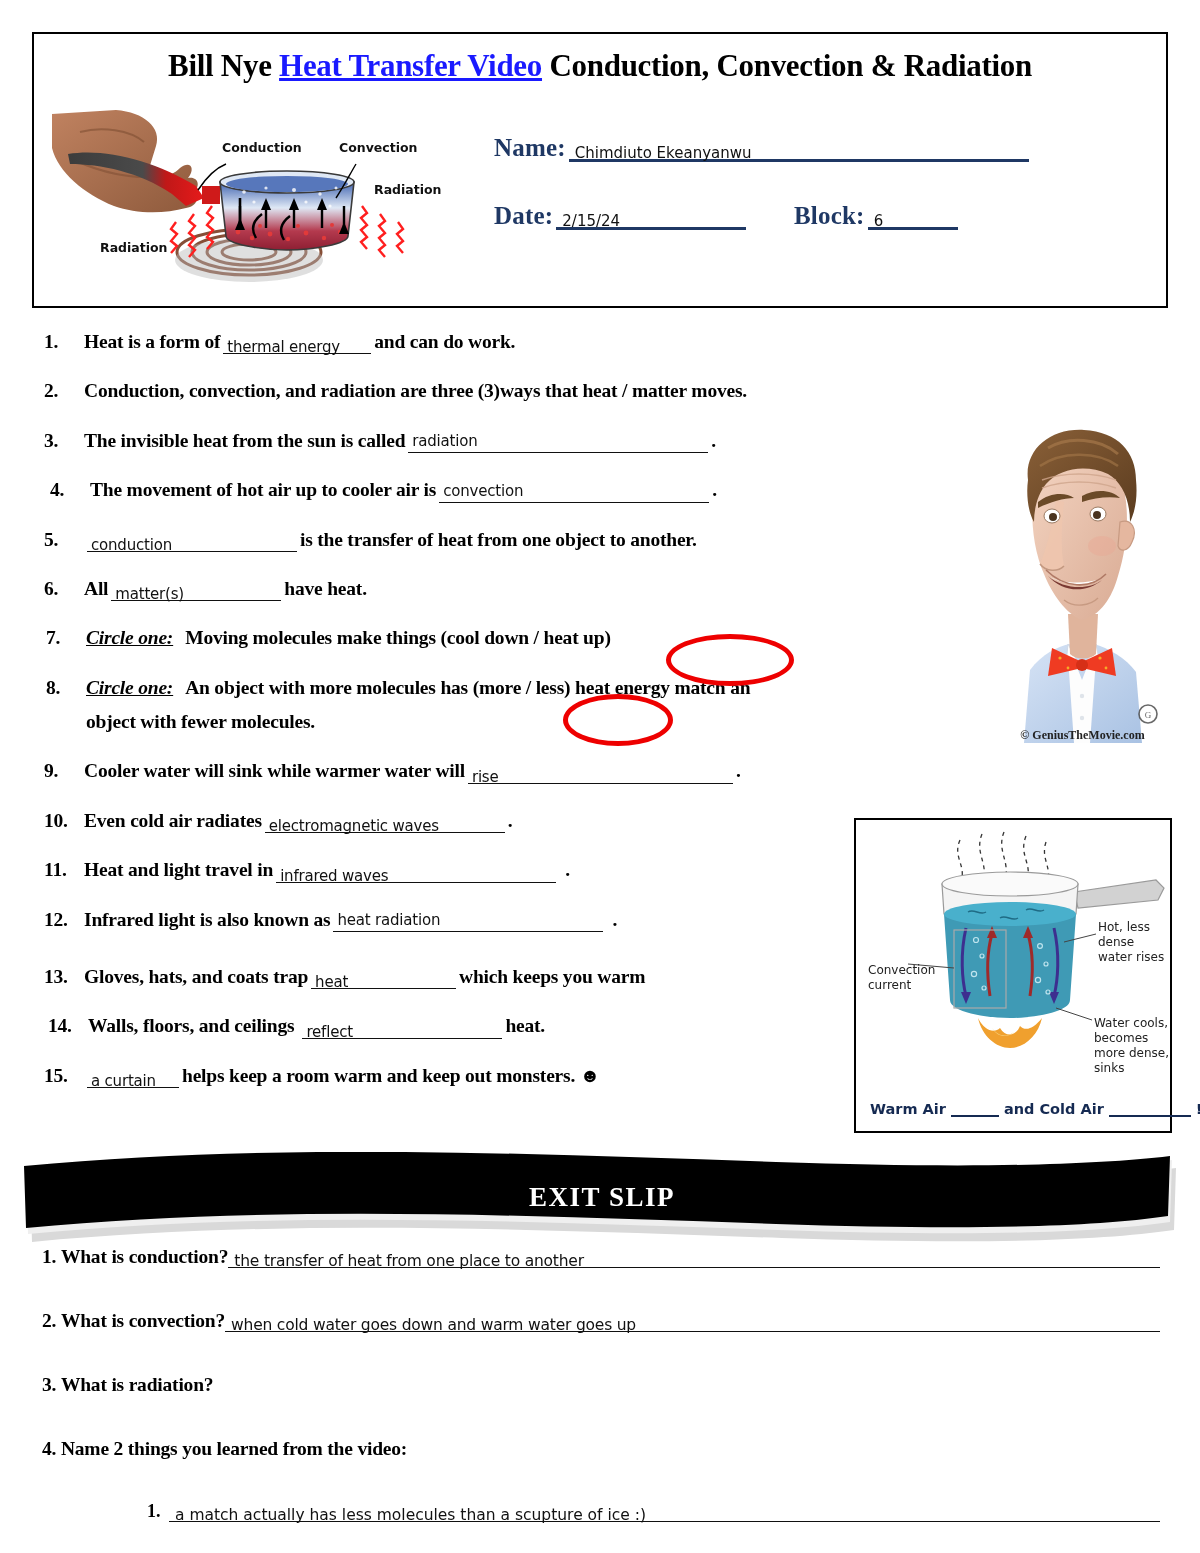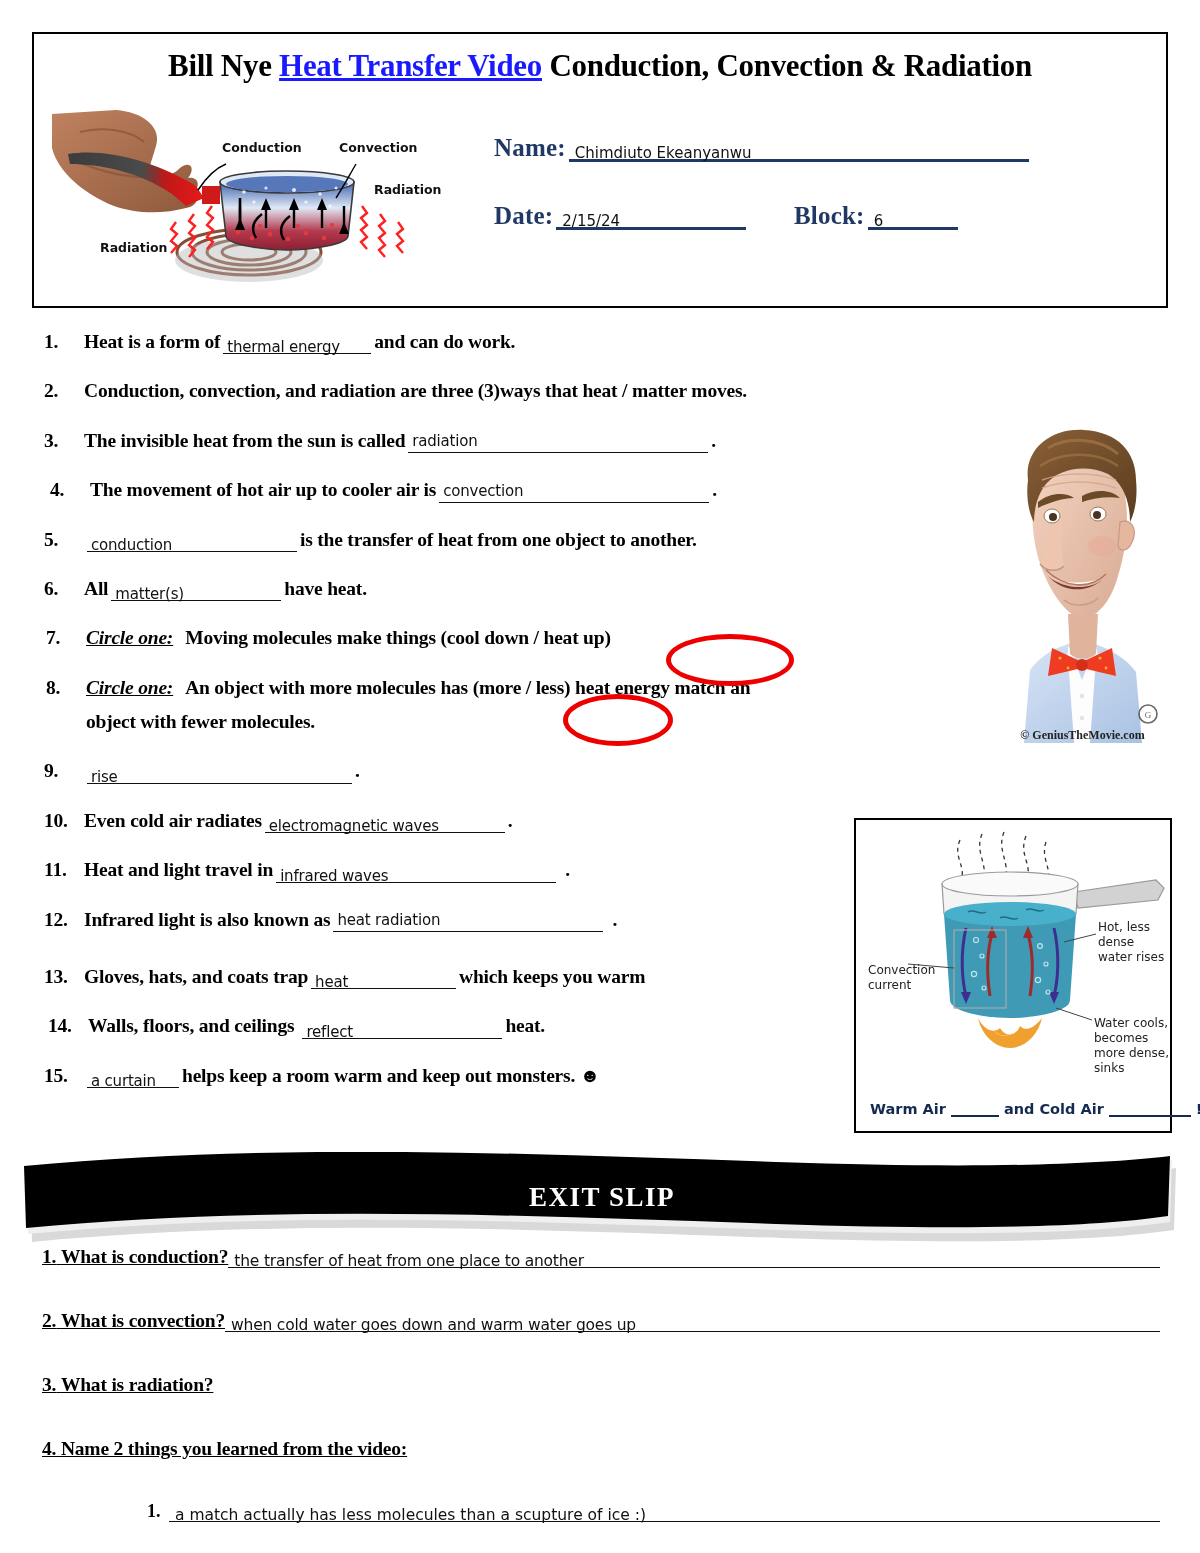--- a/index.html
+++ b/index.html
@@ -108,21 +108,21 @@
     font-size:27px;color:#fff;letter-spacing:1.5px;
   }
 
   
   .eslist{position:absolute;left:42px;top:1246px;width:1118px;}
   .eq{
     display:flex;align-items:flex-end;
     font-family:"Liberation Serif",serif;font-weight:bold;font-size:19.5px;
     letter-spacing:-0.2px;
   }
-  .eq .lab{white-space:nowrap;text-decoration:underline;}
+  .eq .lab{white-space:nowrap;}
   .eq .line{
     flex:1;border-bottom:1.6px solid #111;height:21px;
     display:flex;align-items:flex-end;
   }
   .eq .line .ans{
     font-family:"DejaVu Sans",sans-serif;font-weight:normal;font-size:15.5px;
     color:#111;white-space:nowrap;padding:0 6px;line-height:1;position:relative;top:2px;
   }
   .sub{display:flex;align-items:flex-end;margin-left:105px;}
   .sub .snum{
@@ -325,20 +325,21 @@
       <span class="num">8.</span>
       <span class="qtxt ital">Circle one:</span>
       <span class="qtxt" style="padding-left:12px">An object with more molecules has (more / less) heat energy match an</span>
     </div>
     <div class="q" style="margin-bottom:25px;padding-left:42px">
       <span class="qtxt">object with fewer molecules.</span>
     </div>
 
     <div class="q" style="margin-bottom:25px">
       <span class="num">9.</span>
+      <span class="qtxt">Cooler water will sink while warmer water will</span>
       <span class="blank" style="width:265px">
         <span class="ans">rise</span>
       </span>
       <span class="qtxt">.</span>
     </div>
 
     <div class="q" style="margin-bottom:25px">
       <span class="num">10.</span>
       <span class="qtxt">Even cold air radiates</span>
       <span class="blank" style="width:240px">

